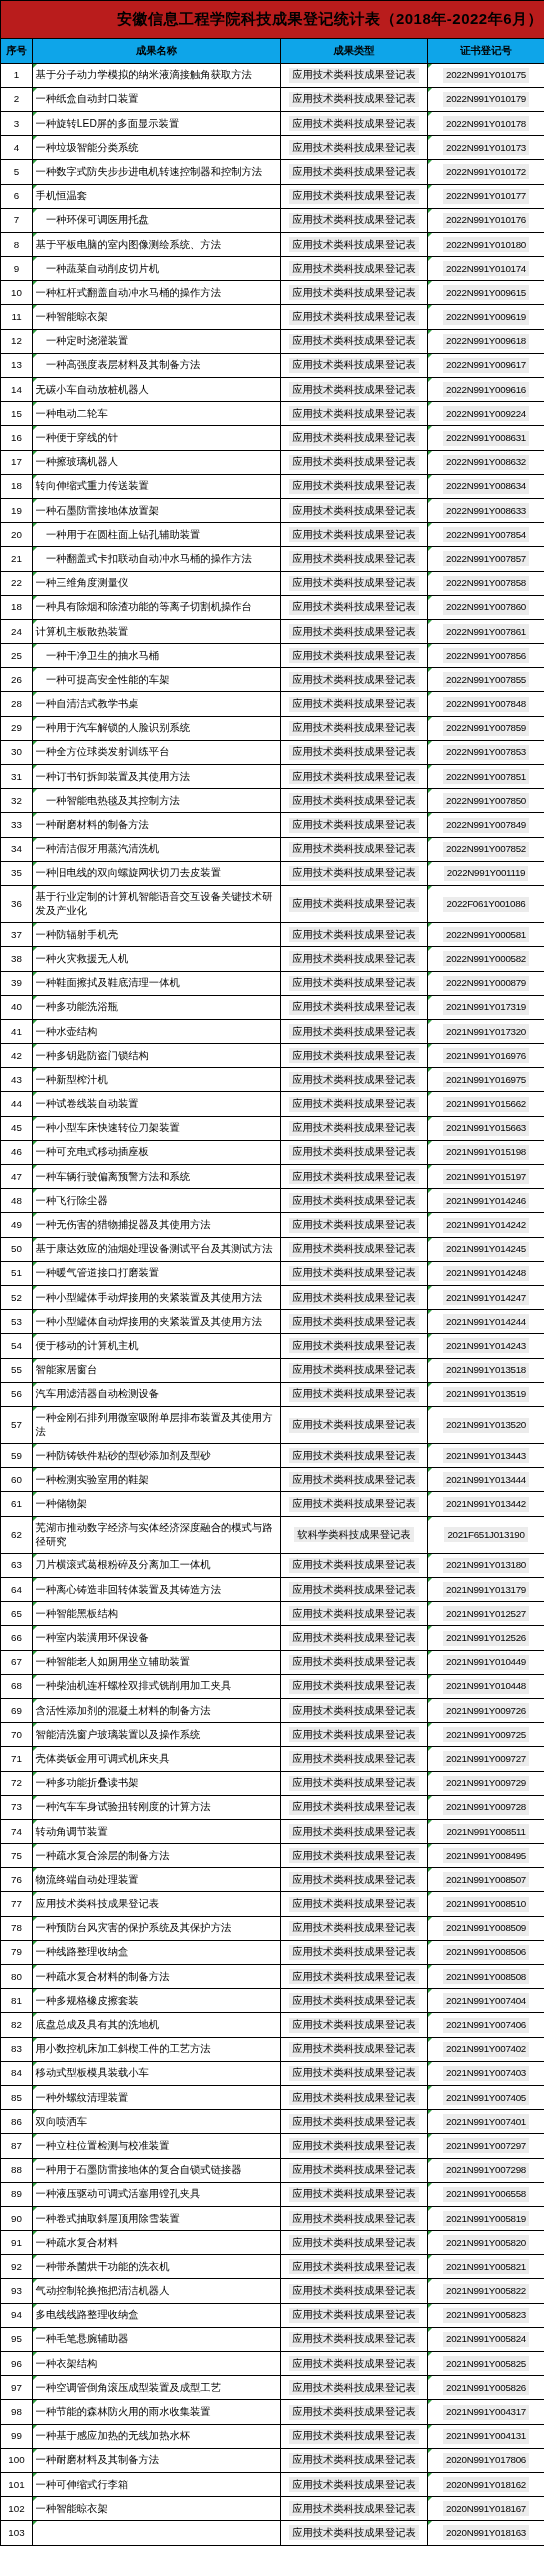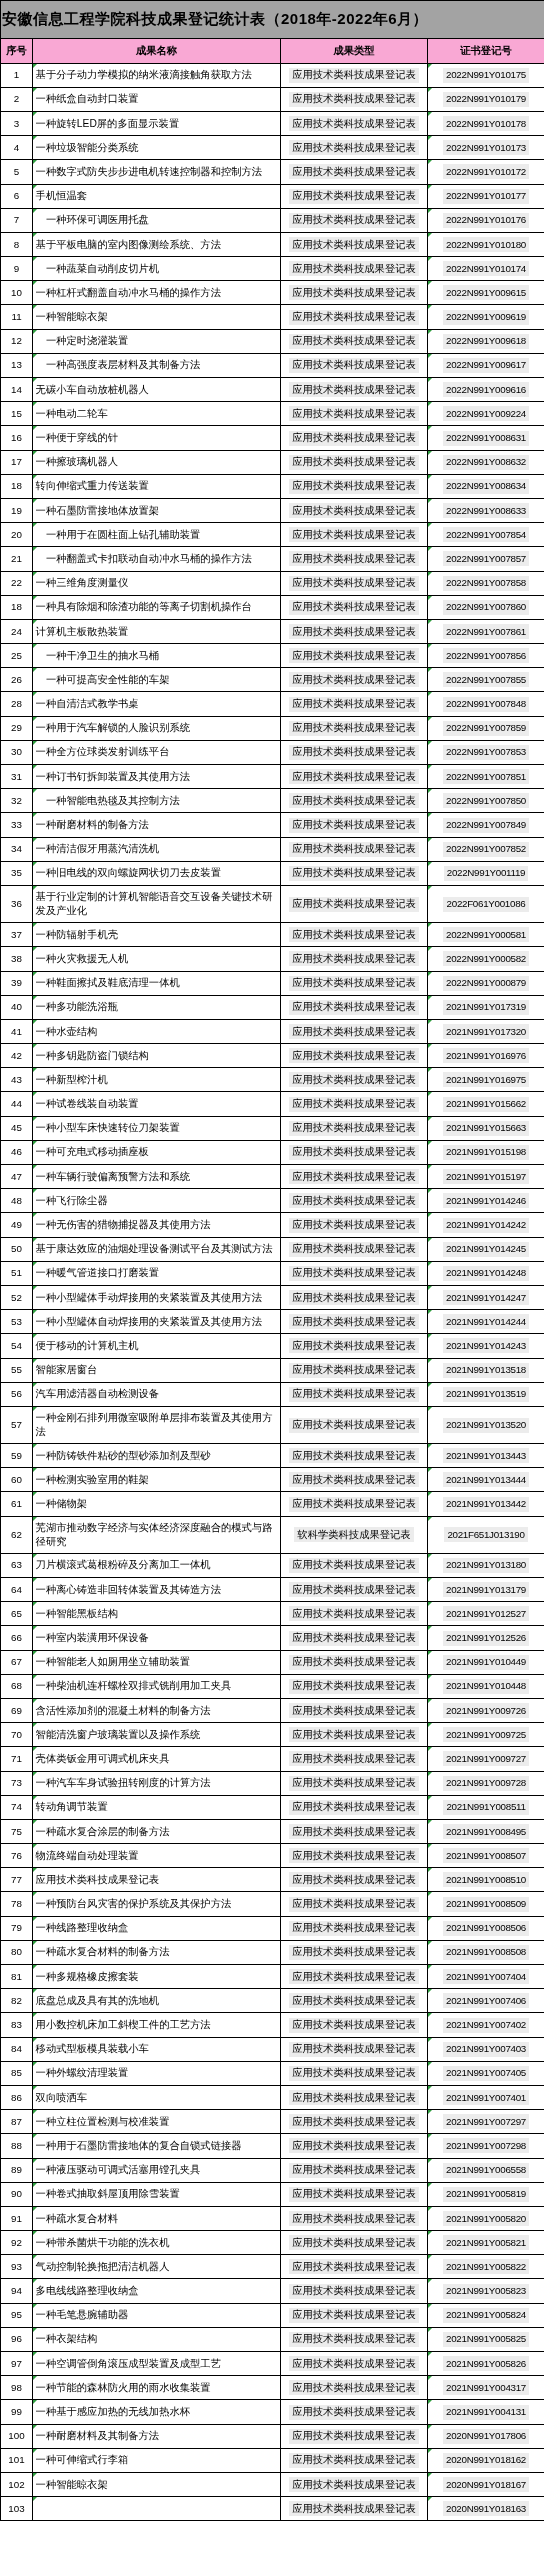--- a/index.html
+++ b/index.html
@@ -4,23 +4,23 @@
 <style>
   html,body{margin:0;padding:0;background:#ffffff;}
   body{font-family:"Liberation Sans","DejaVu Sans",sans-serif;color:#000;}
   .page{width:544px;background:#fff;}
   table{border-collapse:collapse;width:544px;table-layout:fixed;border:1.5px solid #000;}
   th,td{border:1px solid #000;vertical-align:middle;overflow:hidden;}
   col.c1{width:32px;}
   col.c2{width:248px;}
   col.c3{width:147px;}
   col.c4{width:117px;}
-  .title-cell{height:35px;text-align:left;background:#a3a3a3;}
+  .title-cell{height:35px;text-align:right;background:#b91c1c;}
   .title-text{font-size:15px;font-weight:bold;letter-spacing:0.5px;}
-  .head-row th{height:21.6px;font-size:10.3px;font-weight:bold;text-align:center;background:#f9a8d4;}
+  .head-row th{height:21.6px;font-size:10.3px;font-weight:bold;text-align:center;background:#0ea5e9;}
   td{font-size:10.3px;line-height:14px;padding:4.1px 2.1px;}
   td.c-no{text-align:center;font-size:9.8px;padding:4.1px 1px;}
   td.c-name{text-align:left;padding-left:2.6px;padding-right:7.2px;position:relative;}
   td.c-type{text-align:center;}
   td.c-cert{text-align:center;position:relative;}
   .hl{background:#ececec;padding:0.5px 3.1px;display:inline-block;}
   .cert-text{font-size:9.8px;letter-spacing:-0.3px;font-family:"Liberation Sans",sans-serif;}
   .err-tri{position:absolute;top:0;left:0;width:0;height:0;
            border-top:4.1px solid #2f9e3f;border-right:4.1px solid transparent;}
 </style>
@@ -1079,20 +1079,34 @@
     </td>
     <td class="c-type">
       <span class="hl type-text">应用技术类科技成果登记表</span>
     </td>
     <td class="c-cert">
       <span class="err-tri"></span>
       <span class="hl cert-text">2021N991Y009727</span>
     </td>
   </tr>
 
+  <tr>
+    <td class="c-no">72</td>
+    <td class="c-name">
+      <span class="err-tri"></span>
+      <span class="name-text">一种多功能折叠读书架</span>
+    </td>
+    <td class="c-type">
+      <span class="hl type-text">应用技术类科技成果登记表</span>
+    </td>
+    <td class="c-cert">
+      <span class="err-tri"></span>
+      <span class="hl cert-text">2021N991Y009729</span>
+    </td>
+  </tr>
 
   <tr>
     <td class="c-no">73</td>
     <td class="c-name">
       <span class="err-tri"></span>
       <span class="name-text">一种汽车车身试验扭转刚度的计算方法</span>
     </td>
     <td class="c-type">
       <span class="hl type-text">应用技术类科技成果登记表</span>
     </td>

